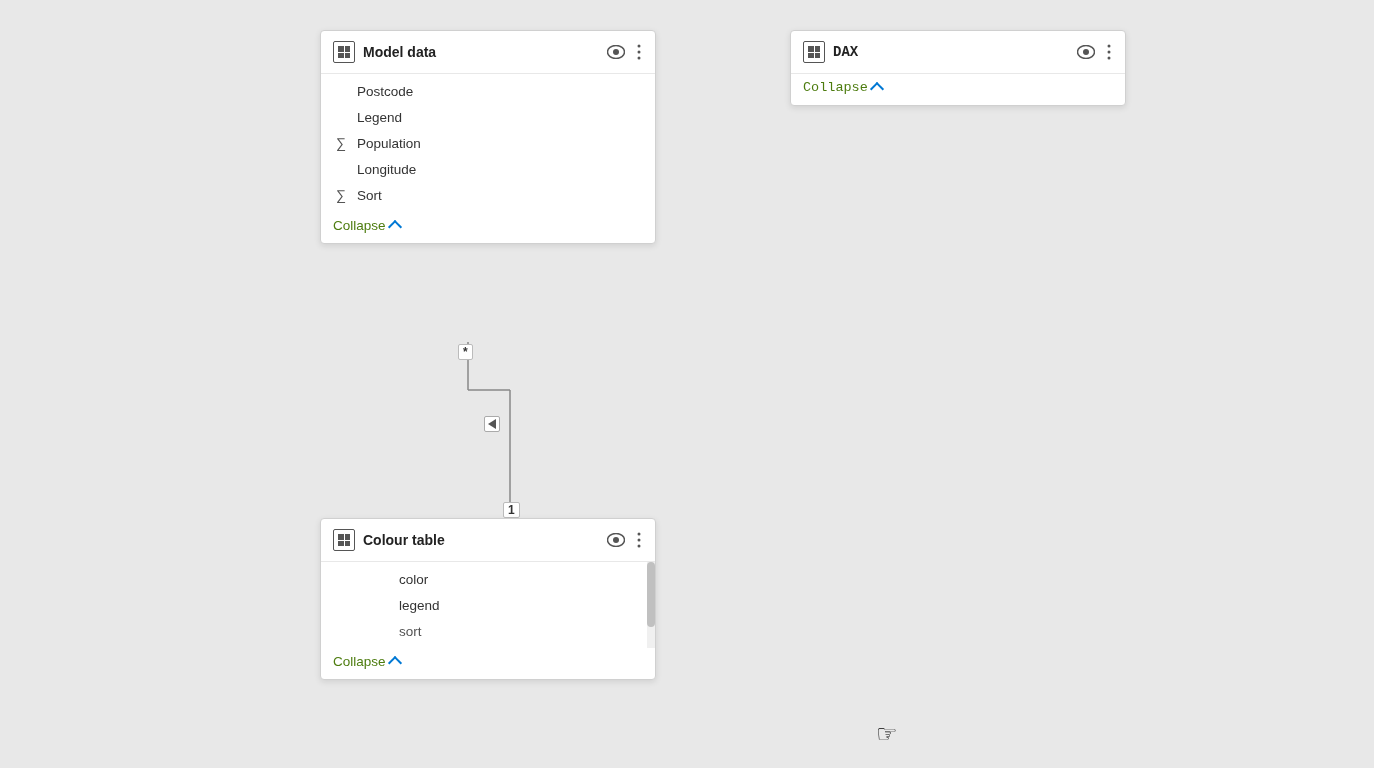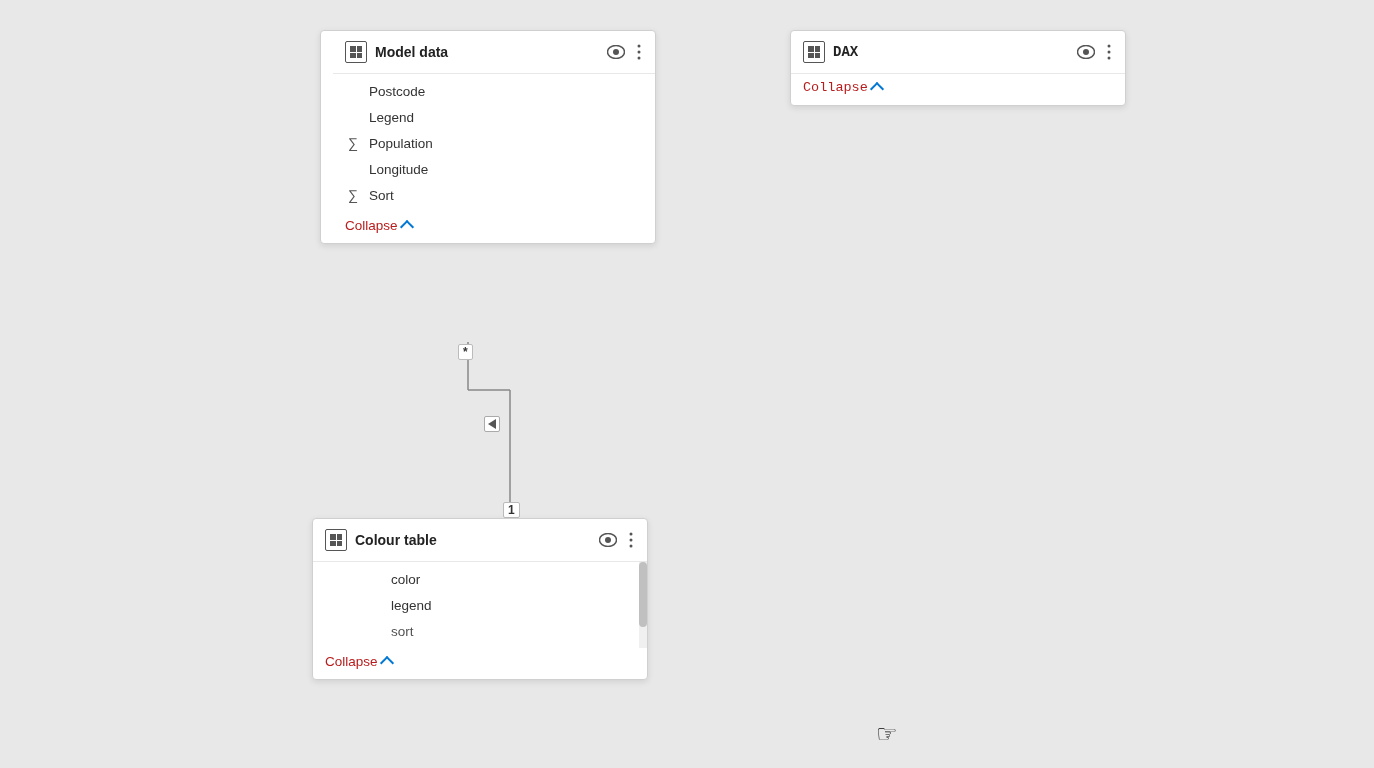--- a/index.html
+++ b/index.html
@@ -101,21 +101,21 @@
 
     .sigma-icon {
       color: #555;
       font-size: 14px;
       width: 16px;
       text-align: center;
       flex-shrink: 0;
     }
 
     .collapse-link {
-      color: #b91c1c;
+      color: #4d7c0f;
       cursor: pointer;
       display: flex;
       align-items: center;
       gap: 4px;
       padding: 6px 12px 10px 12px;
       font-size: 13.5px;
       text-decoration: none;
     }
 
     .chevron-up {
@@ -227,21 +227,21 @@
   </svg>
 
   <div class="cardinality-label" style="top: 344px; left: 458px;">*</div>
 
   <div class="arrow-box" style="top: 416px; left: 484px;">
     <div class="arrow-left"></div>
   </div>
 
   <div class="cardinality-label" style="top: 502px; left: 503px;">1</div>
 
-  <div class="card" style="top: 30px; left: 320px; width: 336px; padding-left: 12px;">
+  <div class="card" style="top: 30px; left: 320px; width: 336px;">
     <div class="card-header">
       <div class="table-icon">
         <div class="table-icon-inner">
           <div class="table-icon-cell"></div>
           <div class="table-icon-cell"></div>
           <div class="table-icon-cell"></div>
           <div class="table-icon-cell"></div>
         </div>
       </div>
       <span class="card-title">Model data</span>
@@ -321,21 +321,21 @@
           </svg>
         </button>
       </div>
     </div>
     <a class="collapse-link">
       <span>Collapse</span>
       <span class="chevron-up"></span>
     </a>
   </div>
 
-  <div class="card" style="top: 518px; left: 312px; width: 336px;">
+  <div class="card" style="top: 518px; left: 320px; width: 336px;">
     <div class="card-header">
       <div class="table-icon">
         <div class="table-icon-inner">
           <div class="table-icon-cell"></div>
           <div class="table-icon-cell"></div>
           <div class="table-icon-cell"></div>
           <div class="table-icon-cell"></div>
         </div>
       </div>
       <span class="card-title">Colour table</span>

